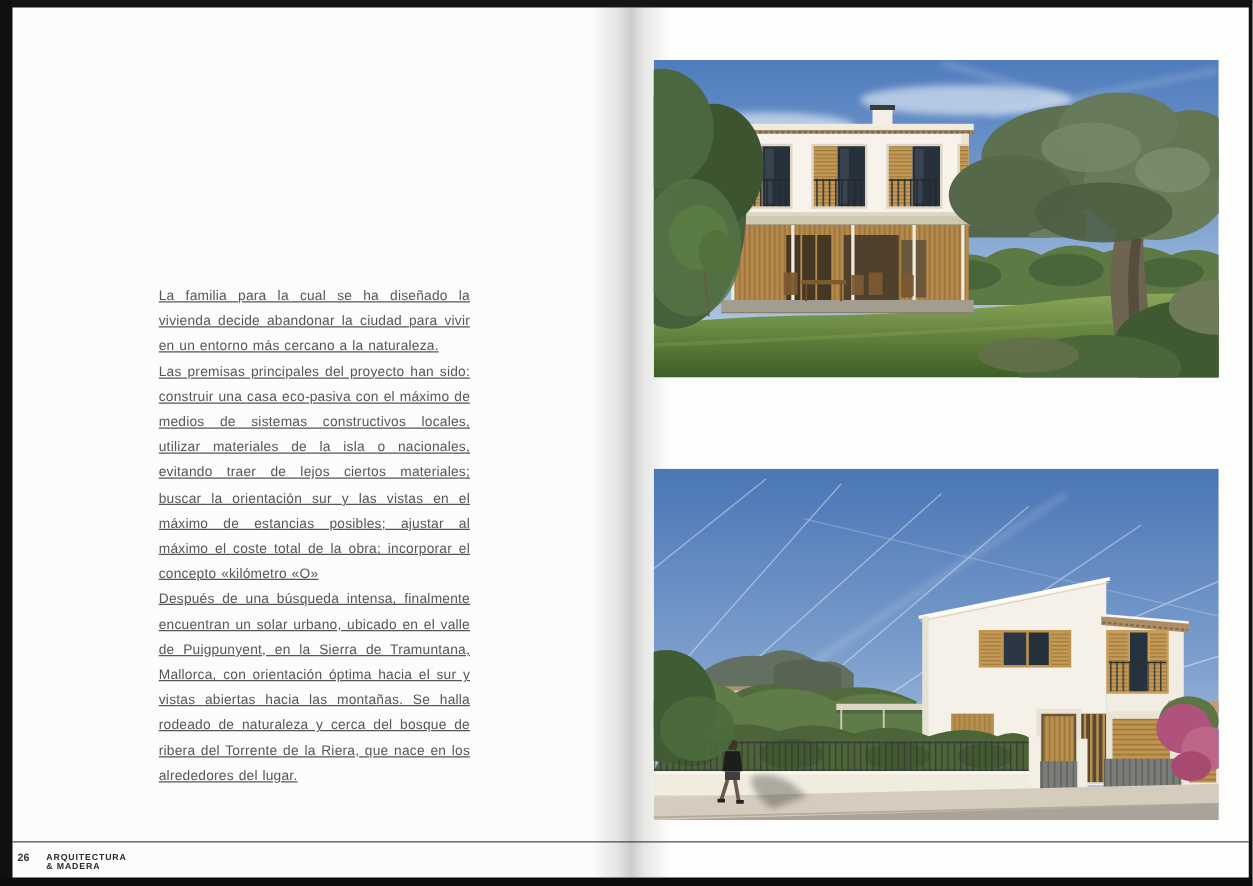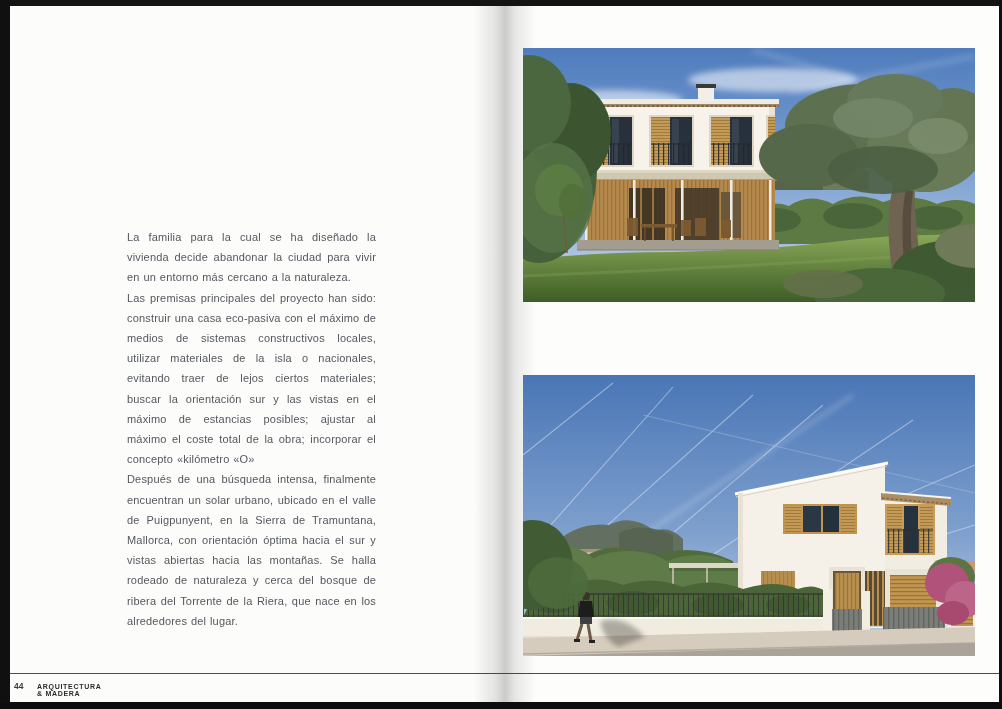--- a/index.html
+++ b/index.html
@@ -11,21 +11,21 @@
   .b-right{position:absolute;right:0;top:0;width:3px;height:709px;background:#101010;}
   .b-bottom{position:absolute;left:0;bottom:0;width:1002px;height:7px;background:#0d0d0d;}
   
   .page-left{position:absolute;left:10px;top:6px;width:480px;height:696px;background:#fcfcfb;}
   .page-right{position:absolute;left:490px;top:6px;width:509px;height:696px;background:#fdfdfc;}
   .fold{position:absolute;left:474px;top:6px;width:62px;height:696px;
         background:linear-gradient(90deg,rgba(0,0,0,0) 0%,rgba(0,0,0,0.10) 34%,rgba(0,0,0,0.20) 50%,rgba(0,0,0,0.09) 66%,rgba(0,0,0,0) 100%);}
   
   .article{position:absolute;left:127px;top:227px;width:249px;color:#53575d;
            font-size:11px;line-height:20.2px;text-align:justify;letter-spacing:0.18px;word-spacing:0.6px;}
-  .article p{margin:0;}
+  .article p{margin:0;text-decoration:underline;}
   
   .footer-rule{position:absolute;left:10px;top:673px;width:989px;height:1px;background:#2e2e2e;opacity:.85;}
   .footer{position:absolute;left:14px;top:681px;height:16px;color:#2c2c2c;}
   .footer .num{position:absolute;left:0;top:0;font-size:8.5px;font-weight:bold;color:#3a3a3a;}
   .footer .mag{position:absolute;left:23px;top:1.5px;font-size:7px;font-weight:bold;letter-spacing:0.7px;color:#2b2b2b;}
   
   .photo{position:absolute;margin:0;padding:0;}
   .photo svg{display:block;width:100%;height:100%;}
   .photo1{left:523px;top:48px;width:452px;height:254px;}
   .photo2{left:523px;top:375px;width:452px;height:281px;}
@@ -373,21 +373,21 @@
 
       <g>
         <ellipse cx="10" cy="190" rx="40" ry="45" fill="#415c35"></ellipse>
         <ellipse cx="35" cy="208" rx="30" ry="26" fill="#4c6a3c" opacity="0.9"></ellipse>
       </g>
     </svg>
   </figure>
 
   <div class="footer-rule"></div>
   <div class="footer">
-    <span class="num">44</span>
+    <span class="num">26</span>
     <span class="mag">ARQUITECTURA &amp; MADERA</span>
   </div>
 
   <div class="b-top"></div>
   <div class="b-left"></div>
   <div class="b-right"></div>
   <div class="b-bottom"></div>
 </div>
 
 </body></html>

